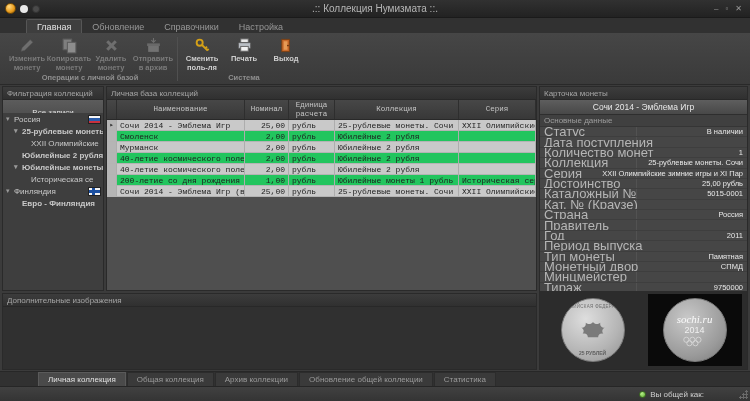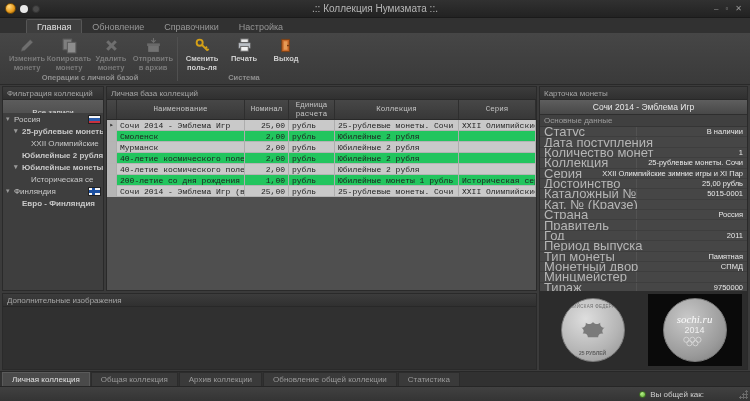--- a/index.html
+++ b/index.html
@@ -78,21 +78,21 @@
   .cbot{font-size:5px;font-weight:bold;color:#5f5f5f;}
   .sochi1{font-family:"Liberation Serif",serif;font-style:italic;font-size:11px;color:#fafafa;line-height:1;}
   .sochi2{font-size:9px;color:#f0f0f0;line-height:1;}
 
   .addimg-panel{left:2px;top:293px;width:535px;height:77px;}
   .addimg-body{position:absolute;top:13px;left:0;right:0;bottom:0;background:#303030;}
 
   
   .bottom-tabs{position:absolute;left:0;top:371px;width:750px;height:15px;background:#313131;display:flex;align-items:stretch;padding-left:2px;gap:1px;border-top:1px solid #272727;}
   .btab{font-size:8px;color:#9a9a9a;background:#3a3a3a;display:flex;align-items:center;padding:0 9px;border:1px solid #2c2c2c;border-bottom:none;}
-  .btab.active{background:#4a4a4a;color:#e0e0e0;border-color:#5a5a5a;}
+  .btab.active{background:#4a4a4a;color:#e0e0e0;border-color:#5a5a5a;margin-left:36px;}
 
   
   .statusbar{position:absolute;left:0;top:386px;width:750px;height:15px;background:linear-gradient(#414141,#343434);border-top:1px solid #262626;display:flex;align-items:center;justify-content:flex-end;padding-right:46px;gap:4px;}
   .status-dot{width:7px;height:7px;border-radius:50%;background:radial-gradient(circle at 35% 30%,#b8f08a,#5da832);border:1px solid #3c701f;}
   .login-label{font-size:8px;color:#cfcfcf;}
   .grip{position:absolute;right:2px;bottom:2px;width:10px;height:10px;background:
     radial-gradient(circle,#6a6a6a 1px,transparent 1.3px) 7px 7px/3px 3px no-repeat,
     radial-gradient(circle,#6a6a6a 1px,transparent 1.3px) 4px 7px/3px 3px no-repeat,
     radial-gradient(circle,#6a6a6a 1px,transparent 1.3px) 1px 7px/3px 3px no-repeat,
     radial-gradient(circle,#6a6a6a 1px,transparent 1.3px) 7px 4px/3px 3px no-repeat,

